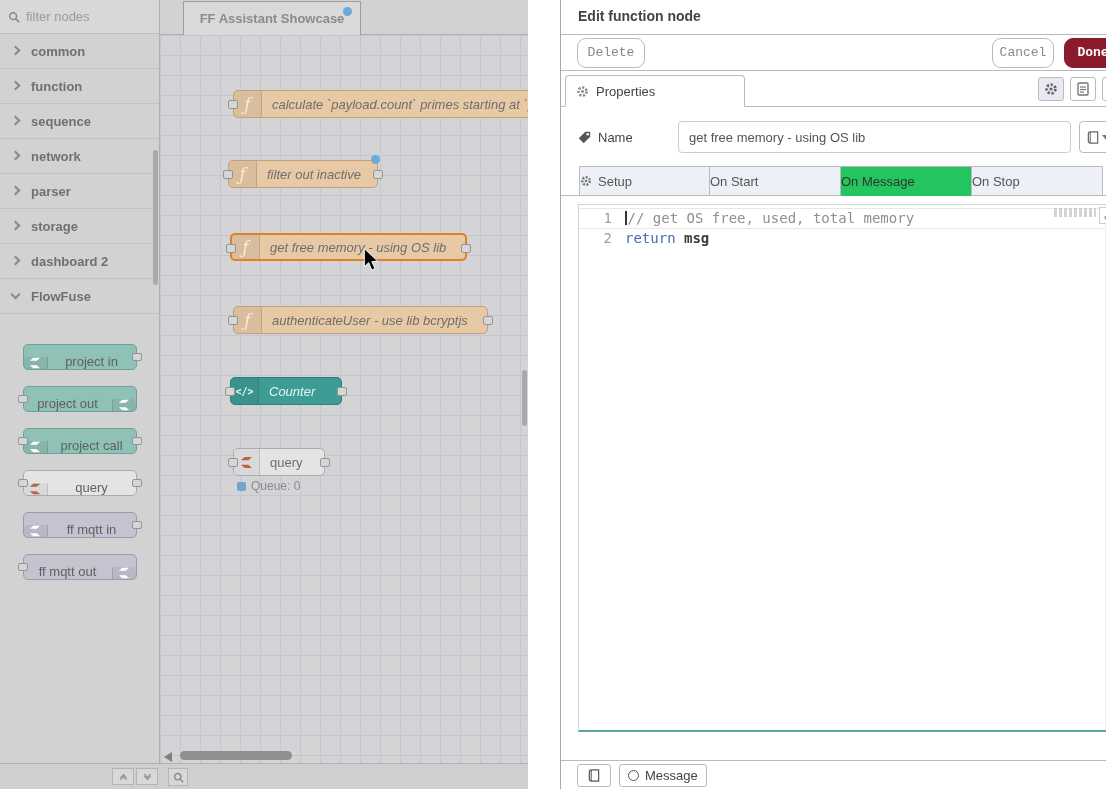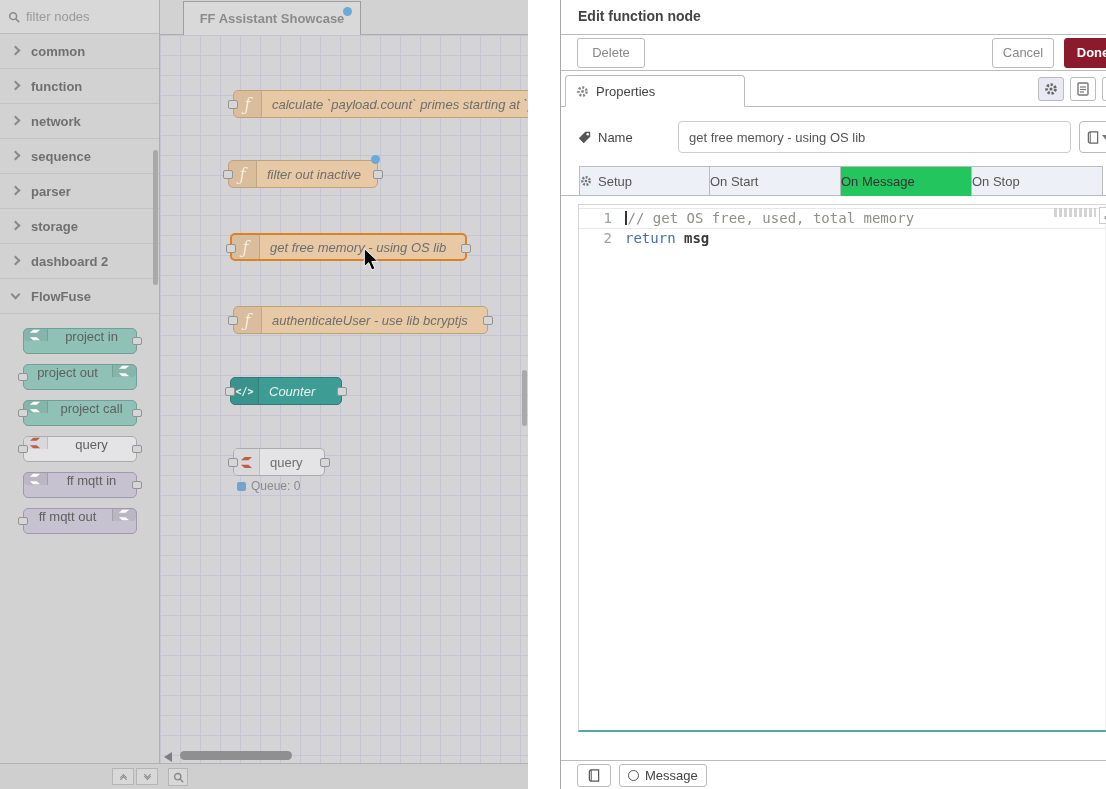--- a/index.html
+++ b/index.html
@@ -13,21 +13,21 @@
   .palette { position:absolute; left:0; top:0; width:160px; height:763px; background:#D2D2D2; border-right:1px solid #AFAFAF; }
   .palette-search { height:34px; display:flex; align-items:center; gap:6px; padding:0 8px; background:#D8D8D8; border-bottom:1px solid #BDBDBD; }
   .palette-search input { border:none; outline:none; background:transparent; font-size:13px; color:#6d6d6d; width:120px; font-family:"Liberation Sans",sans-serif; }
   .palette-search input::placeholder { color:#9a9a9a; }
   .cat-row { height:35px; display:flex; align-items:center; gap:12px; padding:0 12px; border-bottom:1px solid #C2C2C2; background:#D2D2D2; cursor:pointer; }
   .cat-row .cat-label { font-size:13px; font-weight:bold; color:#707070; }
   .chev { width:7px; height:7px; border-right:2px solid #8a8a8a; border-bottom:2px solid #8a8a8a; display:inline-block; }
   .chev.right { transform:rotate(-45deg); margin-top:-2px; }
   .chev.down { transform:rotate(45deg); margin-top:-4px; }
   .palette-nodes { padding-top:14px; }
-  .pnode { position:relative; width:114px; height:26px; margin:0 auto 10px auto; border-radius:5px; border:1px solid; display:flex; align-items:flex-start; font-size:13px; cursor:grab; }
+  .pnode { position:relative; width:114px; height:26px; margin:16px auto 10px auto; border-radius:5px; border:1px solid; display:flex; align-items:flex-end; font-size:13px; cursor:grab; }
   .pnode .plabel { flex:1; display:flex; align-items:center; justify-content:center; color:#5f5f5f; }
   .pnode .picon { width:24px; display:flex; align-items:center; justify-content:center; background:rgba(0,0,0,0.06); }
   .pnode .picon.ileft { border-right:1px solid rgba(0,0,0,0.12); border-radius:4px 0 0 4px; }
   .pnode .picon.iright { border-left:1px solid rgba(0,0,0,0.12); border-radius:0 4px 4px 0; }
   .n-teal { background:#8FC1B6; border-color:#6FA198; }
   .n-white { background:#E4E4E6; border-color:#ABABAB; }
   .n-white .picon { background:#D9D9DB; }
   .n-mqtt { background:#C6C2D0; border-color:#9F99AD; }
   .pport { position:absolute; width:10px; height:8px; background:#D6D6D6; border:1px solid #949494; border-radius:2px; top:8px; }
   .pport.pl { left:-6px; } .pport.pr { right:-6px; }
@@ -70,21 +70,21 @@
   .vscroll-thumb { position:absolute; right:1px; top:335px; width:5px; height:56px; background:#A9A9A9; border-radius:3px; cursor:grab; }
   .canvas-footer { position:absolute; left:0; top:763px; width:528px; height:26px; background:#CFCFCF; border-top:1px solid #B2B2B2; }
   .zoom-btn { position:absolute; left:168px; top:4px; width:20px; height:18px; background:#D8D8D8; border:1px solid #B5B5B5; display:flex; align-items:center; justify-content:center; cursor:pointer; }
 
   .cursor-svg { position:absolute; left:202px; top:213px; pointer-events:none; }
 
   
   .tray { position:absolute; left:560px; top:0; width:578px; height:789px; background:#fff; border-left:1px solid #A8A8A8; }
   .tray-header { height:35px; padding:8px 17px; font-size:14px; font-weight:bold; color:#444; border-bottom:1px solid #BBB; }
   .tray-toolbar { height:36px; padding:3px 16px; border-bottom:1px solid #BBB; display:flex; align-items:center; }
-  .btn { height:30px; border:1px solid #BBB; border-radius:3px; background:#fff; color:#888; font-size:13px; font-family:Liberation Sans, sans-serif; cursor:pointer; }
+  .btn { height:30px; border:1px solid #BBB; border-radius:9px; background:#fff; color:#888; font-size:13px; font-family:Liberation Mono, monospace; cursor:pointer; }
   .btn-delete { width:68px; }
   .toolbar-right { margin-left:auto; display:flex; gap:10px; }
   .btn-cancel { width:62px; }
   .btn-done { width:58px; background:#8B1A2D; border-color:#8B1A2D; color:#fff; font-weight:bold; }
   .props-row { position:relative; height:36px; border-bottom:1px solid #BBB; }
   .props-tab { position:absolute; left:4px; bottom:-1px; height:32px; background:#fff; border:1px solid #BBB; border-bottom:1px solid #fff; border-radius:4px 4px 0 0; display:flex; align-items:center; gap:7px; padding:0 10px; width:180px; cursor:pointer; }
   .props-tab .plabel2 { font-size:13px; color:#444; }
   .props-icons { position:absolute; right:10px; top:6px; display:flex; gap:6px; }
   .icon-btn { width:26px; height:24px; border:1px solid #BBB; border-radius:3px; background:#fff; display:flex; align-items:center; justify-content:center; cursor:pointer; }
   .icon-btn.active { background:#E9E9F4; }
@@ -134,25 +134,25 @@
       <div class="cat-row">
           <span class="chev right"></span>
           <span class="cat-label">common</span>
         </div>
       <div class="cat-row">
           <span class="chev right"></span>
           <span class="cat-label">function</span>
         </div>
       <div class="cat-row">
           <span class="chev right"></span>
+          <span class="cat-label">sequence</span>
+        </div>
+      <div class="cat-row">
+          <span class="chev right"></span>
           <span class="cat-label">network</span>
-        </div>
-      <div class="cat-row">
-          <span class="chev right"></span>
-          <span class="cat-label">sequence</span>
         </div>
       <div class="cat-row">
           <span class="chev right"></span>
           <span class="cat-label">parser</span>
         </div>
       <div class="cat-row">
           <span class="chev right"></span>
           <span class="cat-label">storage</span>
         </div>
       <div class="cat-row">

